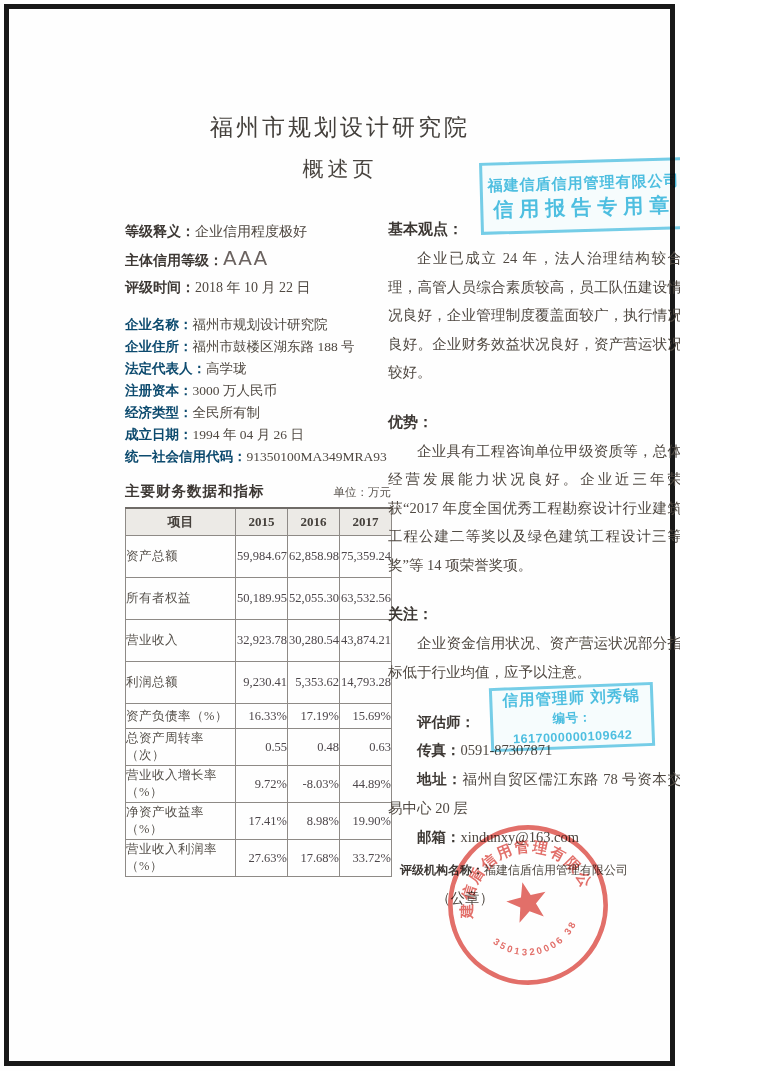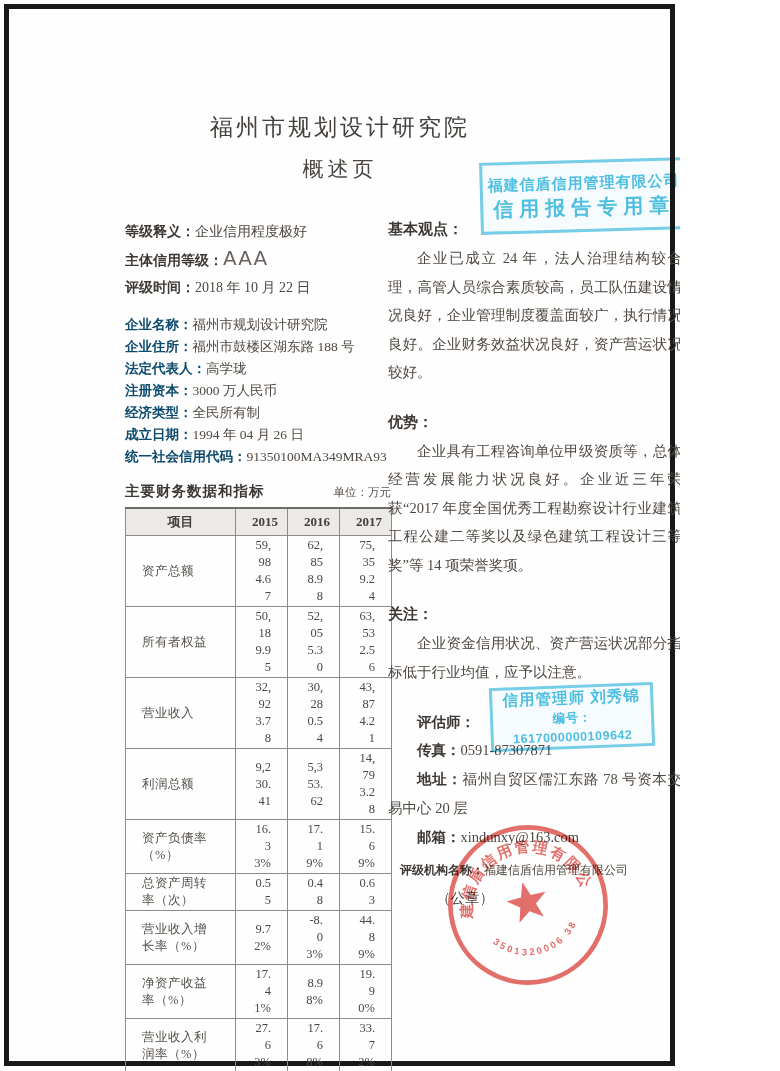--- a/index.html
+++ b/index.html
@@ -31,21 +31,21 @@
   .fin-caption{
     margin-top:14px;display:flex;justify-content:space-between;align-items:baseline;
   }
   .fin-title{font-size:14.5px;font-weight:bold;color:#3d3834;letter-spacing:1px;}
   .fin-unit{font-size:11.5px;color:#5a544e;}
   table.fin-table{
     border-collapse:collapse;width:266px;margin-top:6px;
     font-size:12.5px;color:#4c464a;table-layout:fixed;
   }
   table.fin-table th,table.fin-table td{
-    border:1px solid #8e8a86;padding:1px 16px;vertical-align:middle;
+    border:1px solid #8e8a86;padding:1px 0;vertical-align:middle;
   }
   table.fin-table th{
     background:#eceae6;font-weight:bold;color:#45403b;height:24px;font-size:13px;
     border-top:2px solid #6f6b67;
   }
   table.fin-table col.c-label{width:110px;}
   table.fin-table col.c-year{width:52px;}
   td.lbl{text-align:left;color:#55504a;font-size:12.5px;letter-spacing:0.5px;}
   td.num{text-align:right;word-break:break-all;line-height:17px;}
   tr.tall td{height:39px;}

